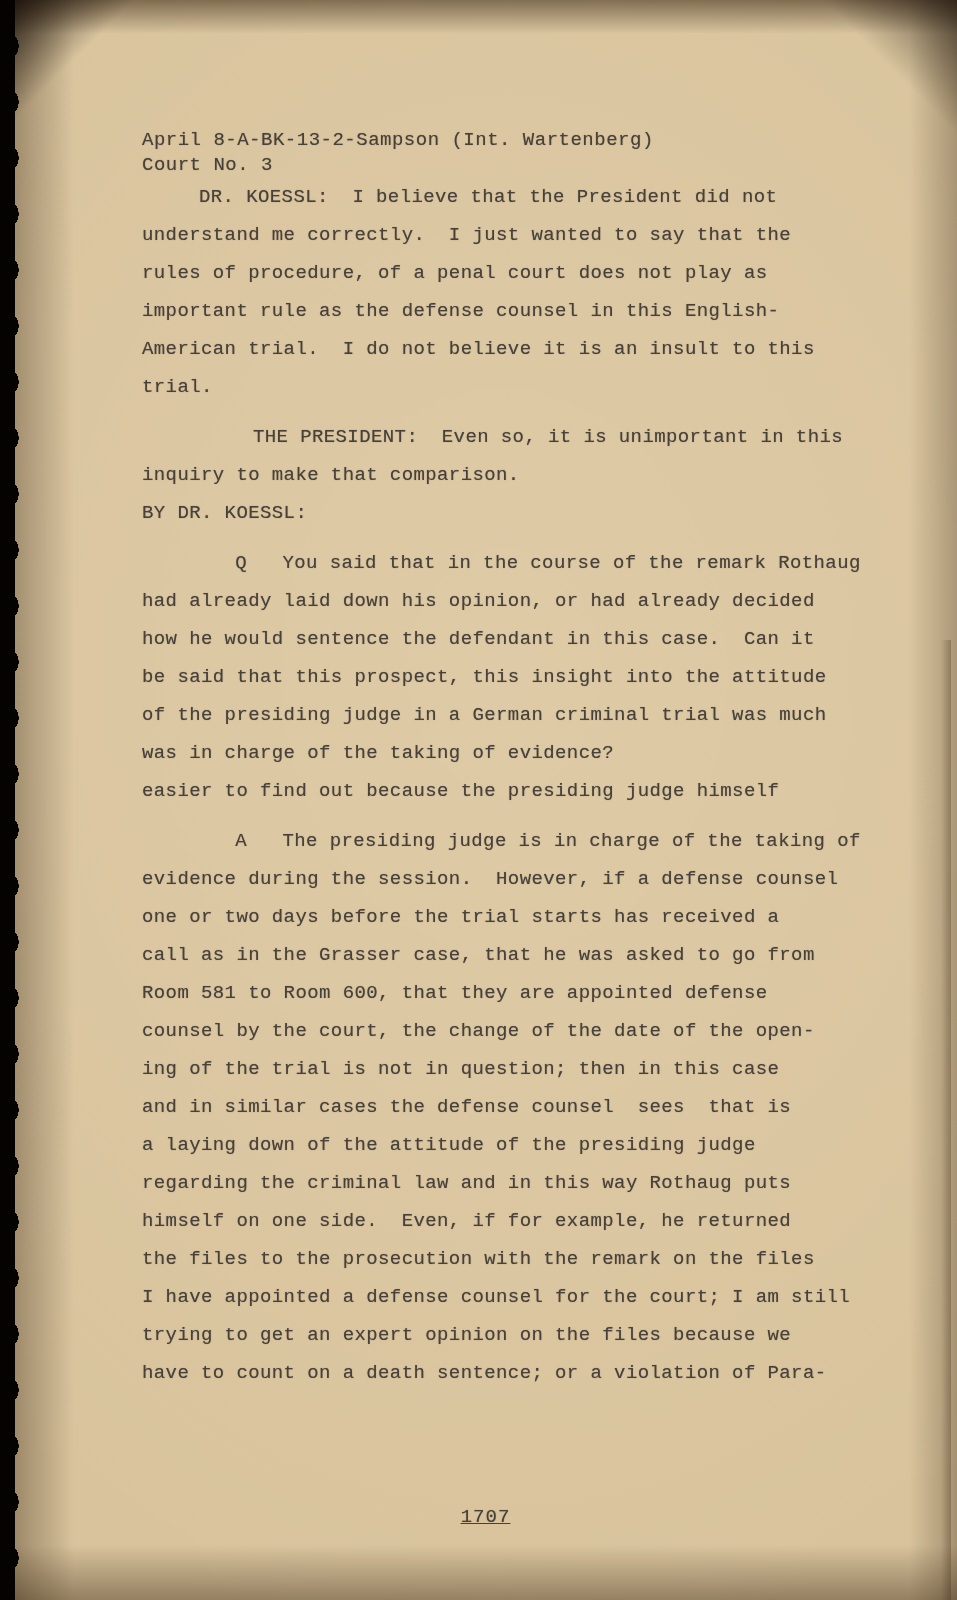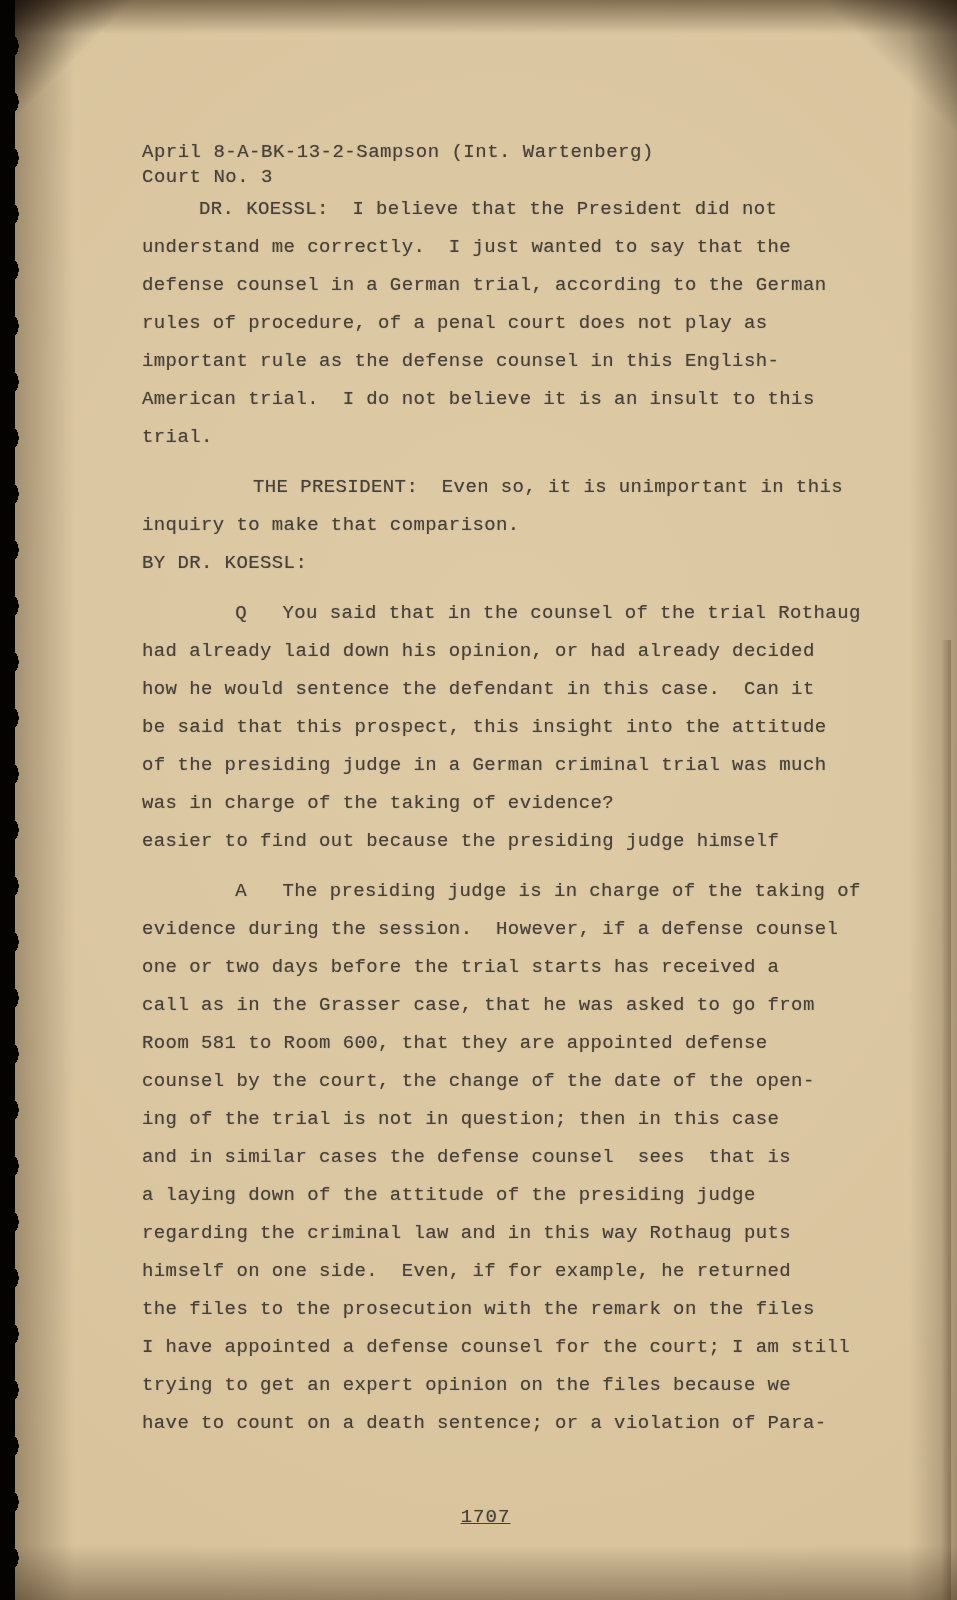--- a/index.html
+++ b/index.html
@@ -38,21 +38,21 @@
     background-repeat:no-repeat,repeat-y;
     background-position:0 0,0 18px;
   }
   .crease-right{
     position:absolute;
     right:6px;top:640px;bottom:0;width:10px;
     background:linear-gradient(to right, rgba(0,0,0,0) , rgba(40,24,8,0.25));
   }
   .content{
     position:absolute;
-    left:128px;top:12px;right:60px;
+    left:128px;top:0;right:60px;
     padding-top:128px;
     color:var(--ink);
     font-size:19px;
     text-shadow:0 0 1px rgba(72,65,58,0.55);
   }
   .header .hline{
     white-space:pre;
     line-height:25px;
     letter-spacing:0.5px;
   }
@@ -86,29 +86,28 @@
 
   <div class="content">
     <div class="header">
       <div class="hline">April 8-A-BK-13-2-Sampson (Int. Wartenberg)</div>
       <div class="hline">Court No. 3</div>
     </div>
 
     <div class="body-lines">
         <div class="line indent">DR. KOESSL:  I believe that the President did not</div>
         <div class="line">understand me correctly.  I just wanted to say that the</div>
-        <div class="line">defense counsel in a German trial, according to the German</div>
         <div class="line">rules of procedure, of a penal court does not play as</div>
         <div class="line">important rule as the defense counsel in this English-</div>
         <div class="line">American trial.  I do not believe it is an insult to this</div>
         <div class="line">trial.</div>
         <div class="line indent space">THE PRESIDENT:  Even so, it is unimportant in this</div>
         <div class="line">inquiry to make that comparison.</div>
         <div class="line">BY DR. KOESSL:</div>
-        <div class="line indent space">Q   You said that in the counsel of the trial Rothaug</div>
+        <div class="line indent space">Q   You said that in the course of the remark Rothaug</div>
         <div class="line">had already laid down his opinion, or had already decided</div>
         <div class="line">how he would sentence the defendant in this case.  Can it</div>
         <div class="line">be said that this prospect, this insight into the attitude</div>
         <div class="line">of the presiding judge in a German criminal trial was much</div>
         <div class="line">was in charge of the taking of evidence?</div>
         <div class="line">easier to find out because the presiding judge himself</div>
         <div class="line indent space">A   The presiding judge is in charge of the taking of</div>
         <div class="line">evidence during the session.  However, if a defense counsel</div>
         <div class="line">one or two days before the trial starts has received a</div>
         <div class="line">call as in the Grasser case, that he was asked to go from</div>

